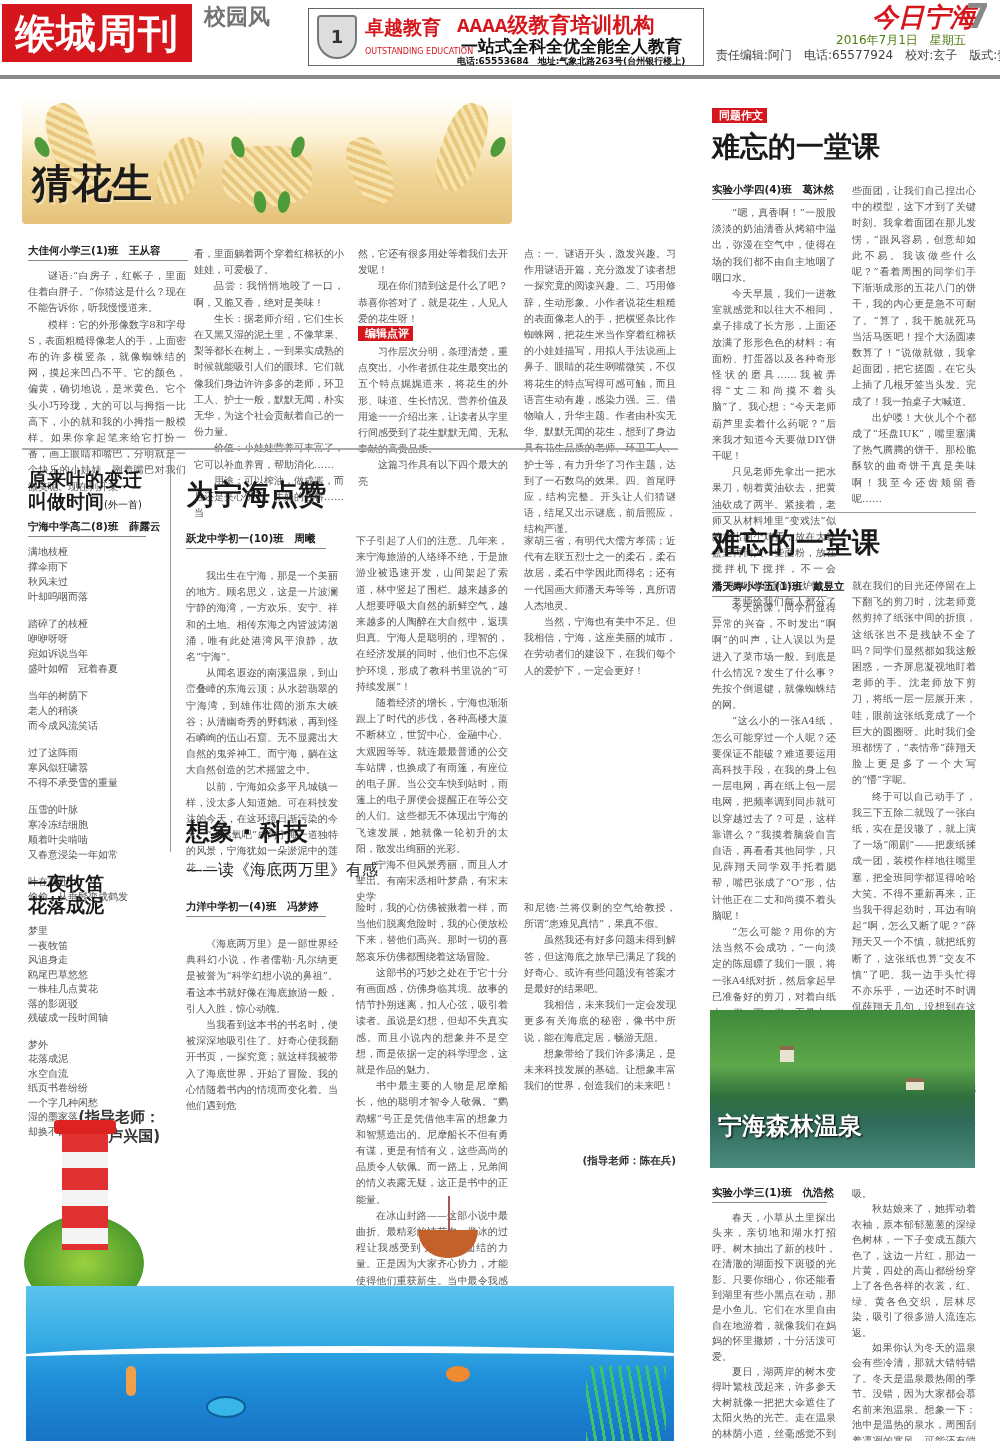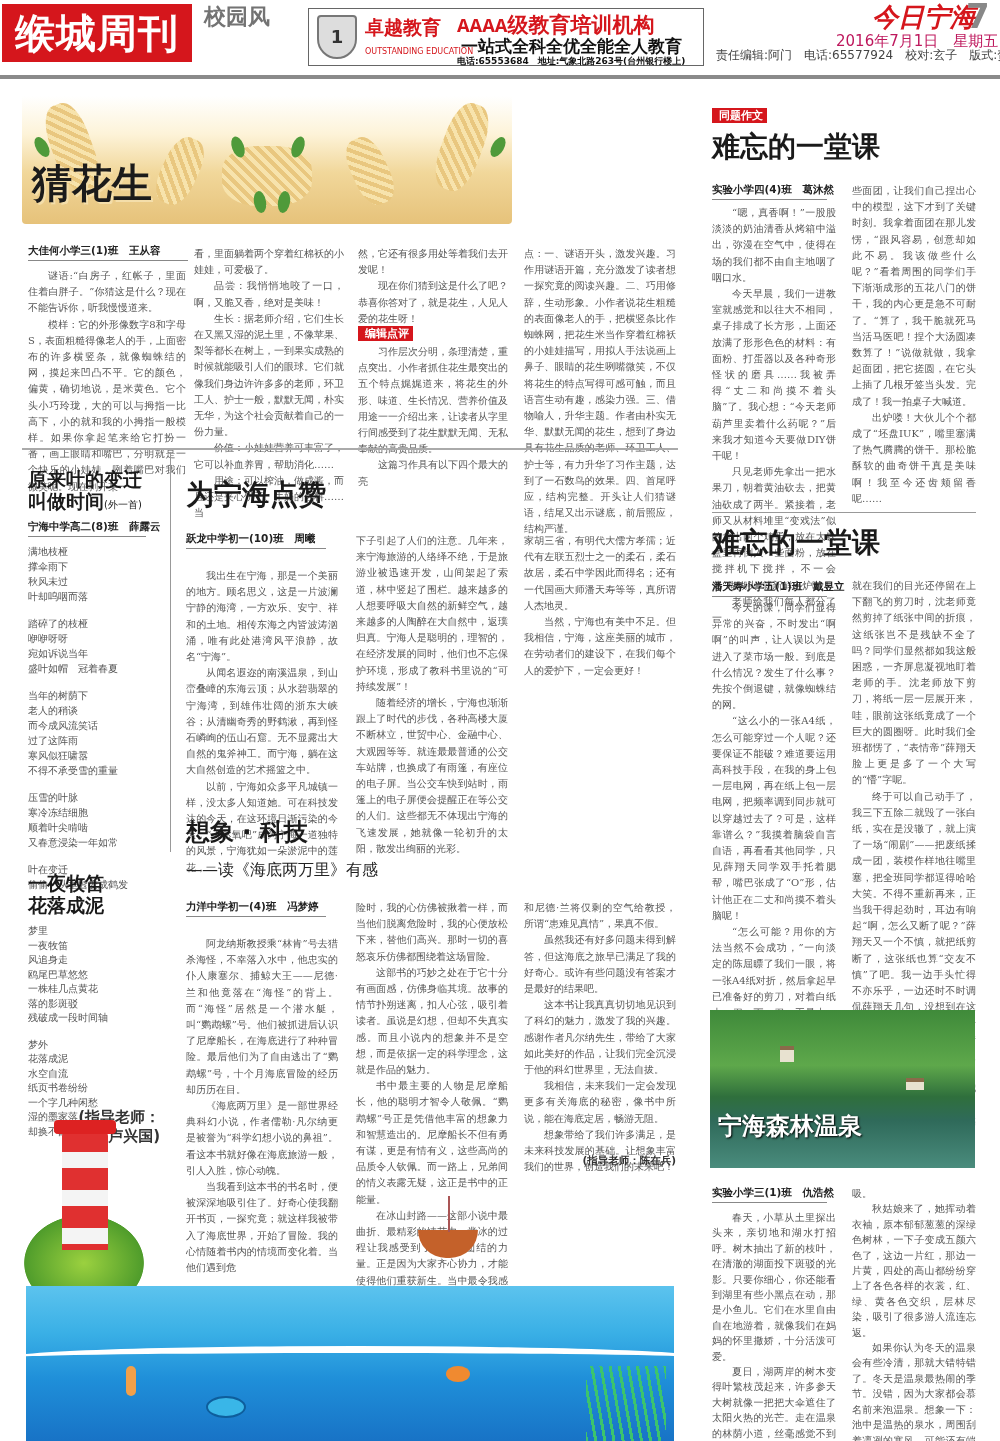--- a/index.html
+++ b/index.html
@@ -9,21 +9,21 @@
 .section-name{left:204px;top:2px;font-family:"DejaVu Sans",sans-serif;font-size:22px;color:#737373;font-weight:bold}
 .ad{left:308px;top:8px;width:396px;height:58px;border:1px solid #666;background:#fff}
 .ad .badge{position:absolute;left:8px;top:6px;width:40px;height:44px;border:2px solid #777;border-radius:4px 4px 20px 20px;background:#ddd;color:#333;font-size:18px;text-align:center;line-height:40px;font-family:"DejaVu Sans",sans-serif;font-weight:bold}
 .ad .brand{position:absolute;left:56px;top:6px;color:#d5161c;font-size:19px;font-weight:bold;font-family:"DejaVu Serif",serif}
 .ad .brand-en{position:absolute;left:56px;top:38px;color:#d5161c;font-size:8px;font-family:"DejaVu Sans",sans-serif}
 .ad .line1{position:absolute;left:148px;top:2px;color:#d5161c;font-size:21px;font-weight:bold;font-family:Liberation Mono, monospace;white-space:nowrap}
 .ad .line2{position:absolute;left:152px;top:26px;color:#111;font-size:17px;font-weight:bold;font-family:"DejaVu Sans",sans-serif;white-space:nowrap}
 .ad .line3{position:absolute;left:148px;top:46px;color:#111;font-size:9px;font-weight:bold;font-family:"DejaVu Sans",sans-serif;white-space:nowrap}
 .paper-logo{left:872px;top:0;font-size:26px;color:#d5161c;font-family:"DejaVu Serif",serif;font-style:italic;font-weight:bold}
 .page-num{left:966px;top:-4px;font-size:34px;color:#888;font-family:"DejaVu Sans",sans-serif;font-weight:bold}
-.date-line{left:836px;top:32px;font-size:15px;color:#be185d;font-family:"DejaVu Sans",sans-serif}
+.date-line{left:836px;top:32px;font-size:12px;color:#4d7c0f;font-family:"DejaVu Sans",sans-serif}
 .staff-line{left:716px;top:47px;font-size:12px;color:#444;font-family:"DejaVu Sans",sans-serif;white-space:nowrap}
 .topbar{left:0;top:75px;width:1000px;height:4px;background:#8a8a8a}
 .banner{left:22px;top:96px;width:490px;height:128px;background:linear-gradient(180deg,#fff 0%,#fdf3d8 30%,#f1d79a 60%,#e6c27a 100%);border-radius:0 0 4px 4px;overflow:hidden}
 .peanut{position:absolute;border-radius:40%;background:repeating-linear-gradient(45deg,#e9c77f 0 4px,#f7e3ac 4px 8px);}
 .leaf{position:absolute;width:12px;height:22px;background:#4f9a3a;border-radius:50%}
 .banner-title{position:absolute;left:10px;top:60px;font-family:"DejaVu Sans",sans-serif;font-weight:bold;font-size:40px;color:#1b1b1b;text-shadow:2px 2px 0 #f4deaa}
 .byline{font-family:"DejaVu Sans",sans-serif;font-size:10.5px;color:#222;font-weight:bold;border-bottom:1px solid #888;padding-bottom:2px;white-space:nowrap}
 .txt{font-size:10px;line-height:16.2px;color:#555;text-align:justify}
 .txt p{text-indent:2em}
 .poem{font-size:10px;line-height:15px;color:#555;white-space:pre-line}
@@ -105,21 +105,21 @@
 <div class="abs byline" style="left:28px;top:520px;width:118px;font-weight:bold">宁海中学高二(8)班　薛露云</div>
 <div class="abs" style="left:28px;top:544px;width:130px">
   <div class="poem" style="margin-bottom:12px">满地枝桠
 撑伞雨下
 秋风未过
 叶却呜咽而落</div>
   <div class="poem" style="margin-bottom:12px">踏碎了的枝桠
 咿咿呀呀
 宛如诉说当年
 盛叶如帽　冠着春夏</div>
-  <div class="poem" style="">当年的树荫下
+  <div class="poem" style="margin-bottom:12px">当年的树荫下
 老人的稍谈
 而今成风流笑话</div>
   <div class="poem" style="margin-bottom:12px">过了这阵雨
 寒风似狂啸嚣
 不得不承受雪的重量</div>
   <div class="poem" style="margin-bottom:12px">压雪的叶脉
 寒冷冻结细胞
 顺着叶尖啃啮
 又春意浸染一年如常</div>
   <div class="poem">叶在变迁
@@ -155,44 +155,43 @@
 <div class="abs h1" style="left:186px;top:476px;font-size:28px">为宁海点赞</div>
 <div class="abs byline" style="left:186px;top:532px;width:140px">跃龙中学初一(10)班　周曦</div>
 <div class="abs txt" style="left:186px;top:568px;width:152px">
   <p>我出生在宁海，那是一个美丽的地方。顾名思义，这是一片波澜宁静的海湾，一方欢乐、安宁、祥和的土地。相传东海之内皆波涛汹涌，唯有此处港湾风平浪静，故名“宁海”。</p>
   <p>从闻名遐迩的南溪温泉，到山峦叠嶂的东海云顶；从水碧翡翠的宁海湾，到雄伟壮阔的浙东大峡谷；从清幽奇秀的野鹤湫，再到怪石嶙峋的伍山石窟。无不显露出大自然的鬼斧神工。而宁海，躺在这大自然创造的艺术摇篮之中。</p>
   <p>以前，宁海如众多平凡城镇一样，没太多人知道她。可在科技发达的今天，在这环境日渐污染的今天，“天然氧吧”成为宁海一道独特的风景，宁海犹如一朵淤泥中的莲花，一</p>
 </div>
 <div class="abs txt" style="left:356px;top:533px;width:152px">
   <p style="text-indent:0">下子引起了人们的注意。几年来，来宁海旅游的人络绎不绝，于是旅游业被迅速开发，山间架起了索道，林中竖起了围栏。越来越多的人想要呼吸大自然的新鲜空气，越来越多的人陶醉在大自然中，返璞归真。宁海人是聪明的，理智的，在经济发展的同时，他们也不忘保护环境，形成了教科书里说的“可持续发展”！</p>
   <p>随着经济的增长，宁海也渐渐跟上了时代的步伐，各种高楼大厦不断林立，世贸中心、金融中心、大观园等等。就连最最普通的公交车站牌，也换成了有雨篷，有座位的电子屏。当公交车快到站时，雨篷上的电子屏便会提醒正在等公交的人们。这些都无不体现出宁海的飞速发展，她就像一轮初升的太阳，散发出绚丽的光彩。</p>
+  <p>宁海不但风景秀丽，而且人才辈出。有南宋丞相叶梦鼎，有宋末史学</p>
 </div>
 <div class="abs txt" style="left:524px;top:533px;width:152px">
   <p style="text-indent:0">家胡三省，有明代大儒方孝孺；近代有左联五烈士之一的柔石，柔石故居，柔石中学因此而得名；还有一代国画大师潘天寿等等，真所谓人杰地灵。</p>
   <p>当然，宁海也有美中不足。但我相信，宁海，这座美丽的城市，在劳动者们的建设下，在我们每个人的爱护下，一定会更好！</p>
 </div>
 
 <div class="abs h1" style="left:186px;top:816px;font-size:24px">想象 · 科技</div>
 <div class="abs" style="left:186px;top:860px;font-size:16px;font-family:'DejaVu Sans',sans-serif;color:#222">——读《海底两万里》有感</div>
 <div class="abs byline" style="left:186px;top:900px;width:140px">力洋中学初一(4)班　冯梦婷</div>
 <div class="abs txt" style="left:186px;top:936px;width:152px">
-  <p>阿龙纳斯教授乘“林肯”号去猎杀海怪，不幸落入水中，他忠实的仆人康塞尔、捕鲸大王——尼德·兰和他竟落在“海怪”的背上。而“海怪”居然是一个潜水艇，叫“鹦鹉螺”号。他们被抓进后认识了尼摩船长，在海底进行了种种冒险。最后他们为了自由逃出了“鹦鹉螺”号，十个月海底冒险的经历却历历在目。</p>
   <p>《海底两万里》是一部世界经典科幻小说，作者儒勒·凡尔纳更是被誉为“科学幻想小说的鼻祖”。看这本书就好像在海底旅游一般，引人入胜，惊心动魄。</p>
   <p>当我看到这本书的书名时，便被深深地吸引住了。好奇心使我翻开书页，一探究竟；就这样我被带入了海底世界，开始了冒险。我的心情随着书内的情境而变化着。当他们遇到危</p>
 </div>
 <div class="abs txt" style="left:356px;top:900px;width:152px">
   <p style="text-indent:0">险时，我的心仿佛被揪着一样，而当他们脱离危险时，我的心便放松下来，替他们高兴。那时一切的喜怒哀乐仿佛都围绕着这场冒险。</p>
   <p>这部书的巧妙之处在于它十分有画面感，仿佛身临其境。故事的情节扑朔迷离，扣人心弦，吸引着读者。虽说是幻想，但却不失真实感。而且小说内的想象并不是空想，而是依据一定的科学理念，这就是作品的魅力。</p>
   <p>书中最主要的人物是尼摩船长，他的聪明才智令人敬佩。“鹦鹉螺”号正是凭借他丰富的想象力和智慧造出的。尼摩船长不但有勇有谋，更是有情有义，这些高尚的品质令人钦佩。而一路上，兄弟间的情义表露无疑，这正是书中的正能量。</p>
   <p>在冰山封路——这部小说中最曲折、最精彩的情节中，凿冰的过程让我感受到了情义与团结的力量。正是因为大家齐心协力，才能使得他们重获新生。当中最令我感动的是康塞尔</p>
 </div>
 <div class="abs txt" style="left:524px;top:900px;width:152px">
   <p style="text-indent:0">和尼德·兰将仅剩的空气给教授，所谓“患难见真情”，果真不假。</p>
   <p>虽然我还有好多问题未得到解答，但这海底之旅早已满足了我的好奇心。或许有些问题没有答案才是最好的结果吧。</p>
-  <p>这本书让我真真切切地见识到了科幻的魅力，激发了我的兴趣。感谢作者凡尔纳先生，带给了大家如此美好的作品，让我们完全沉浸于他的科幻世界里，无法自拔。</p>
   <p>我相信，未来我们一定会发现更多有关海底的秘密，像书中所说，能在海底定居，畅游无阻。</p>
   <p>想象带给了我们许多满足，是未来科技发展的基础。让想象丰富我们的世界，创造我们的未来吧！</p>
 </div>
 <div class="abs teacher" style="left:560px;top:1154px;width:116px">(指导老师：陈在兵)</div>
 
 <div class="abs sea">
   <div class="wave"></div>
   <div style="position:absolute;left:180px;top:110px;width:40px;height:22px;background:#39b6e8;border-radius:50%;border:2px solid #0e5e9c"></div>
   <div style="position:absolute;left:100px;top:80px;width:10px;height:30px;background:#f1a04a;border-radius:6px"></div>
   <div style="position:absolute;left:420px;top:80px;width:24px;height:16px;background:#f08a30;border-radius:50%"></div>

